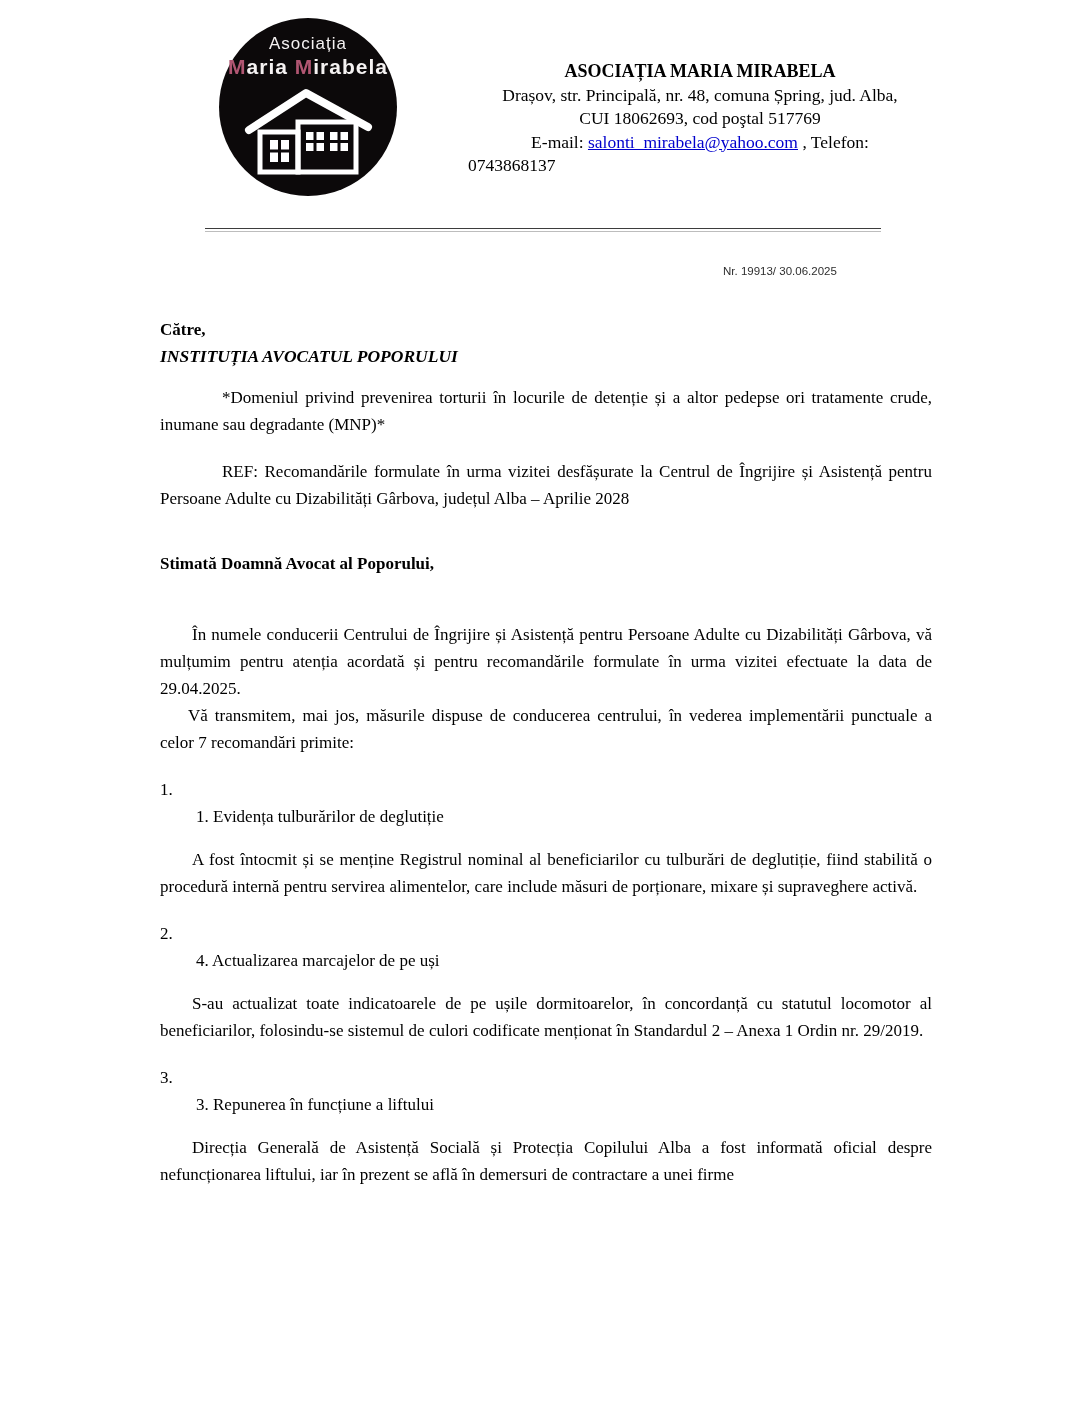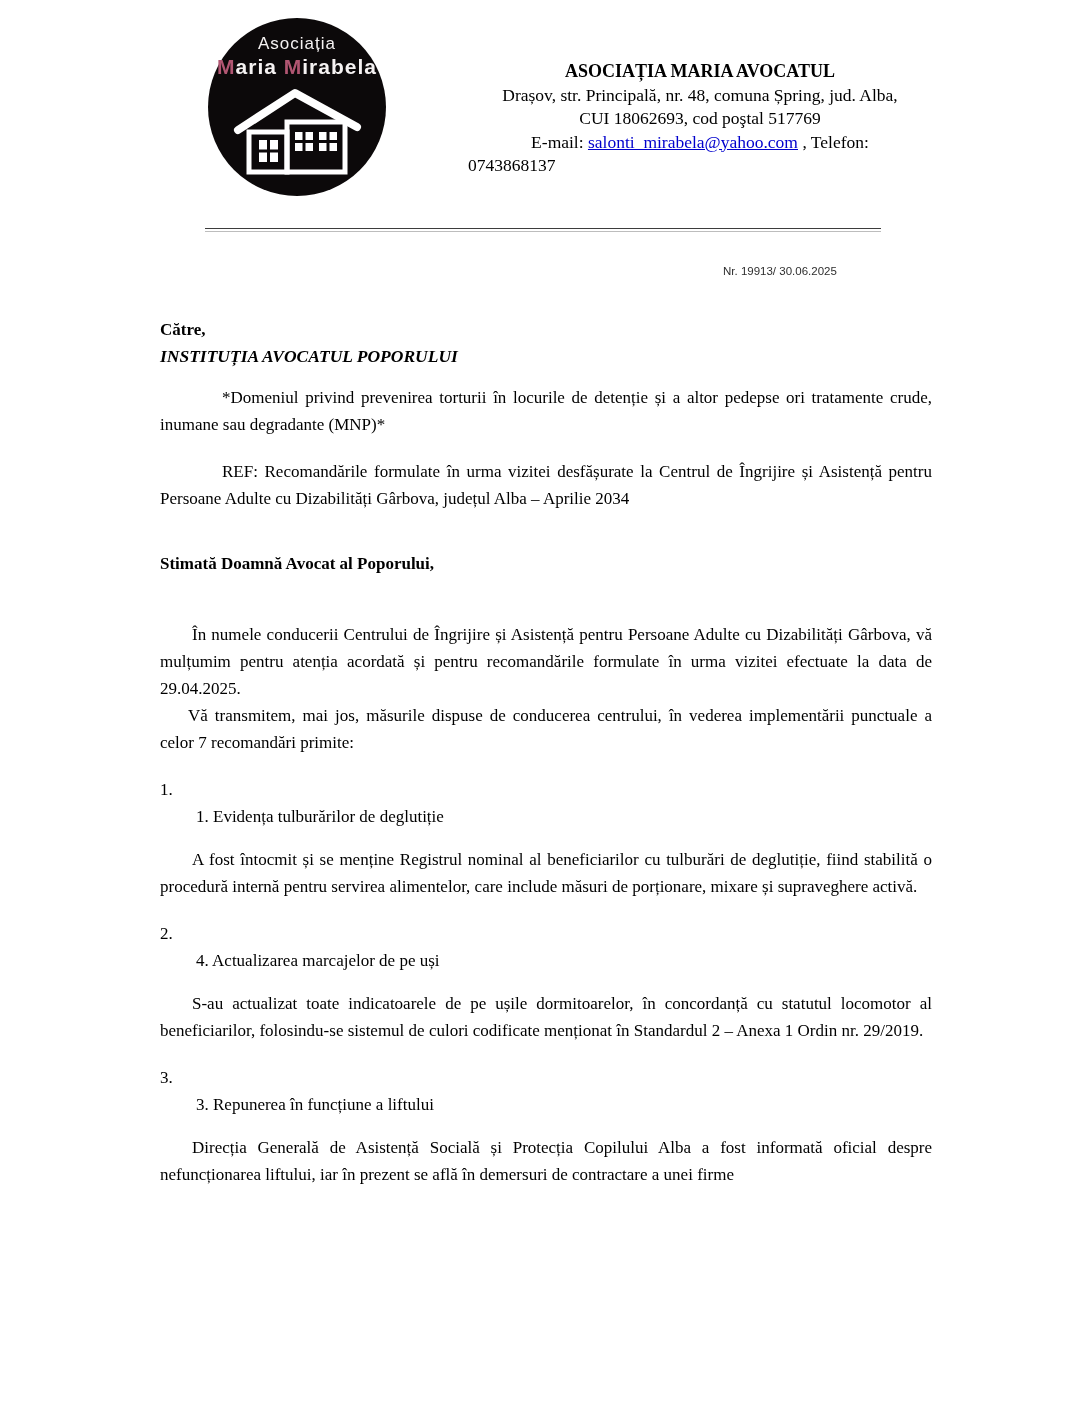--- a/index.html
+++ b/index.html
@@ -8,21 +8,21 @@
     width:1088px; height:1408px;
     margin:0 auto;
     background:#ffffff;
     font-family:"Liberation Serif", serif;
     color:#000;
     overflow:hidden;
   }
 
   
   .logo {
-    position:absolute; left:208px; top:18px;
+    position:absolute; left:219px; top:18px;
     width:178px; height:178px;
     border-radius:50%;
     background:#0c090a;
     display:flex; flex-direction:column; align-items:center;
     box-sizing:border-box;
     padding-top:16px;
   }
   .logo-line1 {
     font-family:"Liberation Sans", sans-serif;
     color:#f5f2f2; font-size:17px; letter-spacing:1px;
@@ -103,40 +103,40 @@
       </g>
       <g>
         <rect x="88" y="50" width="18" height="19" fill="#ffffff"></rect>
         <line x1="97" y1="50" x2="97" y2="69" stroke="#0c090a" stroke-width="3"></line>
         <line x1="88" y1="59.5" x2="106" y2="59.5" stroke="#0c090a" stroke-width="3"></line>
       </g>
     </svg>
   </div>
 
   <div class="contact">
-    <div class="org">ASOCIAȚIA MARIA AVOCATUL</div>
+    <div class="org">ASOCIAȚIA MARIA MIRABELA</div>
     <div>Drașov, str. Principală, nr. 48, comuna Șpring, jud. Alba,</div>
     <div>CUI 18062693, cod poştal 517769</div>
     <div><span>E-mail: </span><a class="email">salonti_mirabela@yahoo.com</a><span> , Telefon:</span></div>
     <div class="phone">0743868137</div>
   </div>
 
   <div class="divider">
     <div class="l1"></div>
       <div class="l2"></div>
   </div>
 
   <div class="doc-number">Nr. 19913/ 30.06.2025</div>
 
   <div class="letter">
     <p class="salutation-to">Către,</p>
     <p class="institution">INSTITUȚIA AVOCATUL POPORULUI</p>
 
     <p class="p-domain">*Domeniul privind prevenirea torturii în locurile de detenție și a altor pedepse ori tratamente crude, inumane sau degradante (MNP)*</p>
-    <p class="p-ref">REF: Recomandările formulate în urma vizitei desfășurate la Centrul de Îngrijire și Asistență pentru Persoane Adulte cu Dizabilități Gârbova, județul Alba – Aprilie 2034</p>
+    <p class="p-ref">REF: Recomandările formulate în urma vizitei desfășurate la Centrul de Îngrijire și Asistență pentru Persoane Adulte cu Dizabilități Gârbova, județul Alba – Aprilie 2028</p>
 
     <p class="greeting">Stimată Doamnă Avocat al Poporului,</p>
 
     <p class="p-body1">În numele conducerii Centrului de Îngrijire și Asistență pentru Persoane Adulte cu Dizabilități Gârbova, vă mulțumim pentru atenția acordată și pentru recomandările formulate în urma vizitei efectuate la data de 29.04.2025.</p>
     <p class="p-body2">Vă transmitem, mai jos, măsurile dispuse de conducerea centrului, în vederea implementării punctuale a celor 7 recomandări primite:</p>
 
     <p class="item-number">1.</p>
     <p class="item-title">1. Evidența tulburărilor de deglutiție</p>
     <p class="item-body">A fost întocmit și se menține Registrul nominal al beneficiarilor cu tulburări de deglutiție, fiind stabilită o procedură internă pentru servirea alimentelor, care include măsuri de porționare, mixare și supraveghere activă.</p>
 

